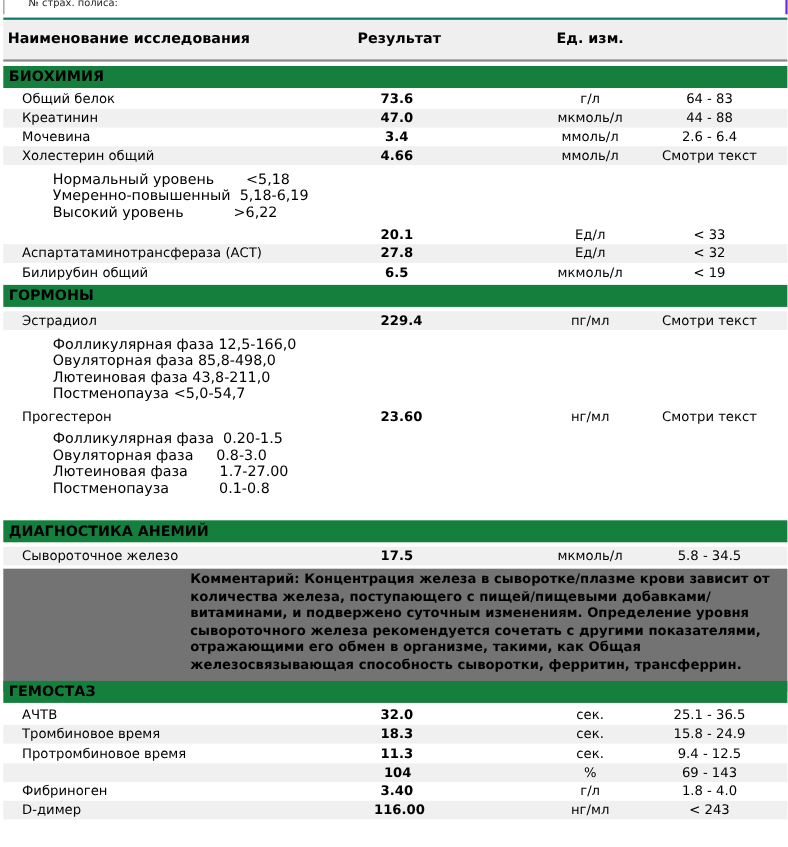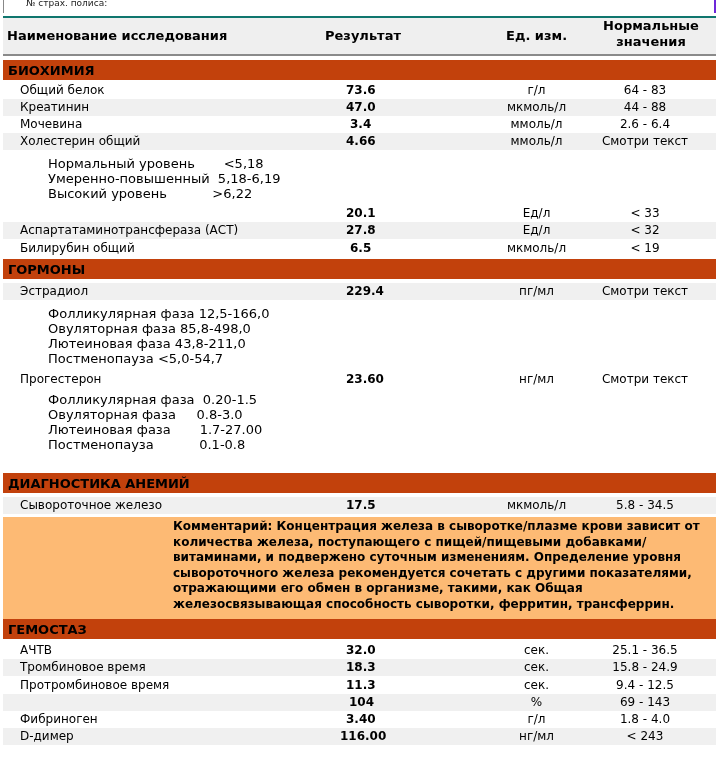--- a/index.html
+++ b/index.html
@@ -27,47 +27,46 @@
 
     .row { position: absolute; left: 3px; width: 713px; height: 17px; font-size: 12px; }
     .row.alt { background: #f0f0f0; }
     .row span { position: absolute; top: 1px; white-space: nowrap; }
     .c-name { left: 17px; }
     .c-res { left: 343px; font-weight: bold; }
     .c-unit { left: 476px; width: 115px; text-align: center; }
     .c-norm { left: 590px; width: 104px; text-align: center; }
 
     .section {
-      position: absolute; left: 3px; width: 713px; height: 20px; background: #c2410c;
+      position: absolute; left: 3px; width: 713px; height: 20px; background: #15803d;
       font-weight: bold; font-size: 13px;
     }
     .section span { position: absolute; left: 5px; top: 3px; }
 
     .note { position: absolute; left: 48px; font-size: 13px; line-height: 15px; white-space: pre; }
 
     .comment {
-      position: absolute; left: 3px; width: 713px; height: 112px; background: #fdba74;
+      position: absolute; left: 3px; width: 713px; height: 112px; background: #737373;
     }
     .comment span {
       position: absolute; left: 170px; top: 2px; width: 535px;
       font-weight: bold; font-size: 12px; line-height: 15.5px;
     }
   </style>
 </head>
 <body>
 
 <div class="policy-box">
   <span class="policy-label">№ страх. полиса:</span>
 </div>
 
 <div class="header">
   <span class="h-name">Наименование исследования</span>
   <span class="h-result">Результат</span>
   <span class="h-unit">Ед. изм.</span>
-  <span class="h-norm">Нормальные значения</span>
 </div>
 
 <div class="section" style="top:60px">
   <span>БИОХИМИЯ</span>
 </div>
 
 <div class="row" style="top:82px">
   <span class="c-name">Общий белок</span>
   <span class="c-res">73.6</span>
   <span class="c-unit">г/л</span>

